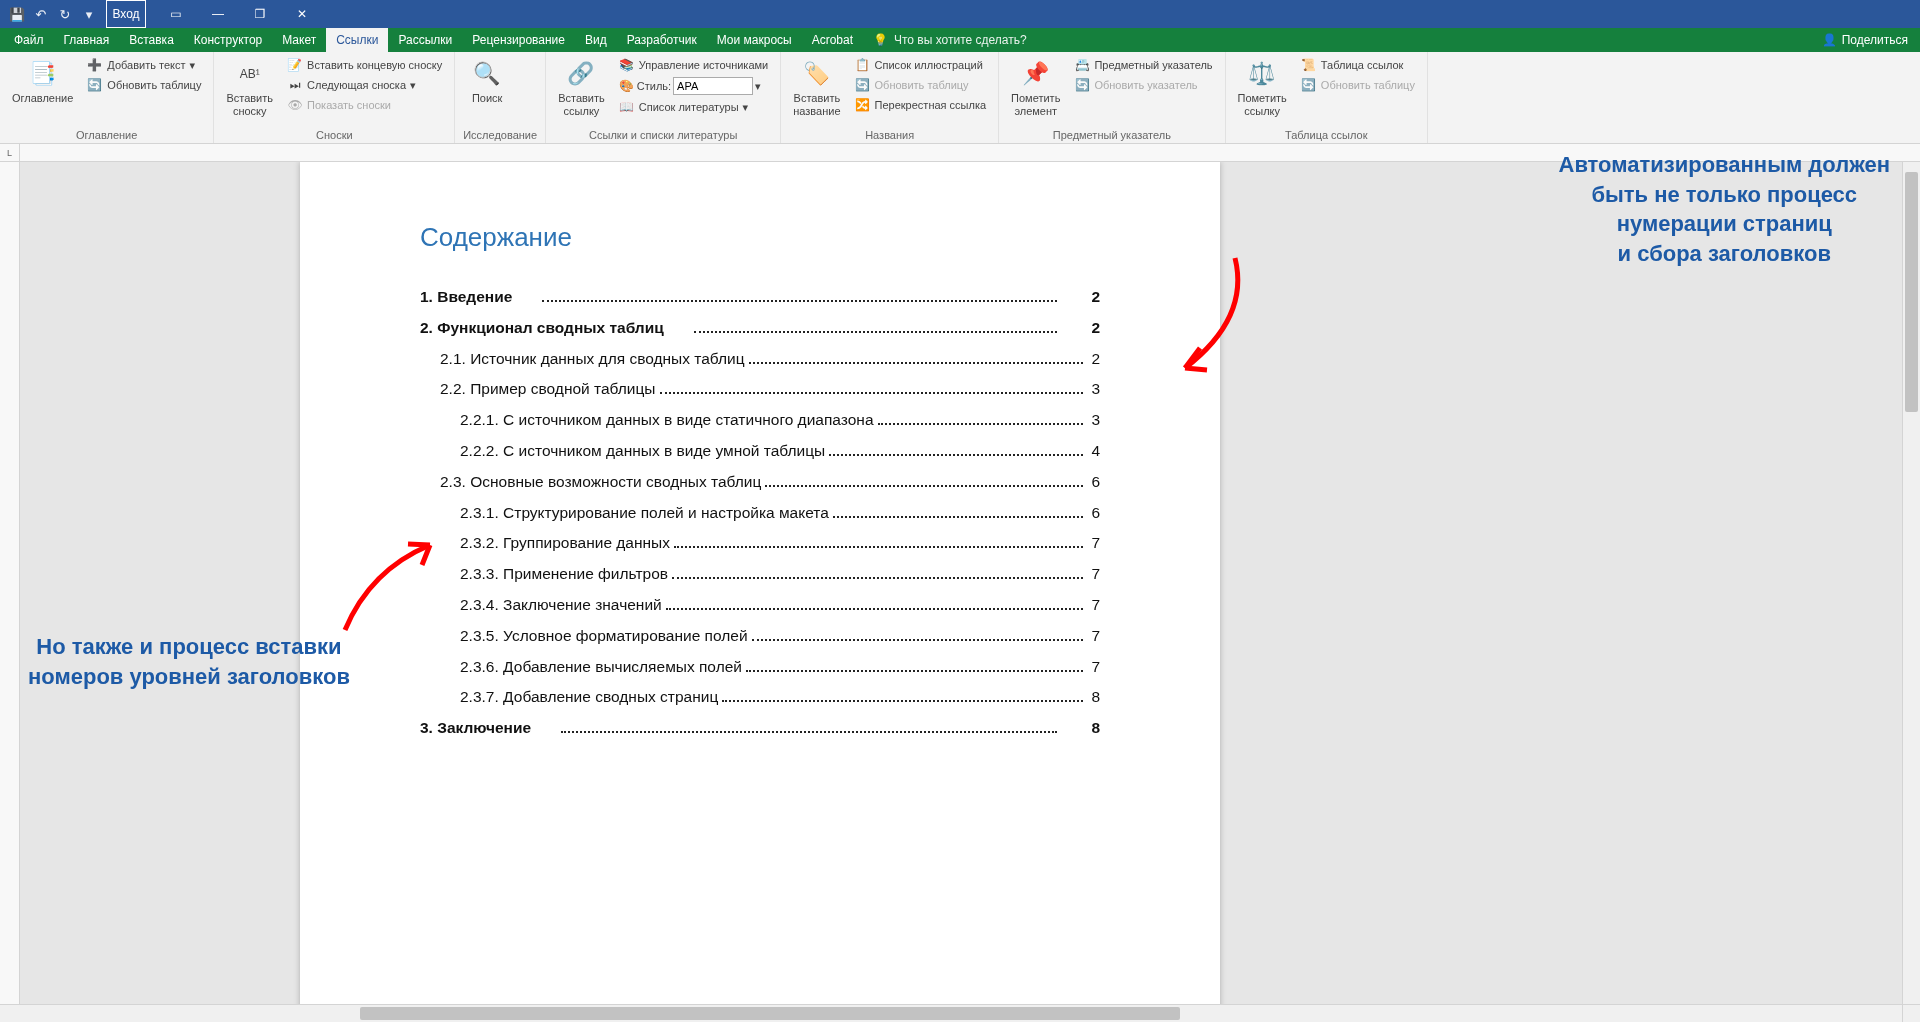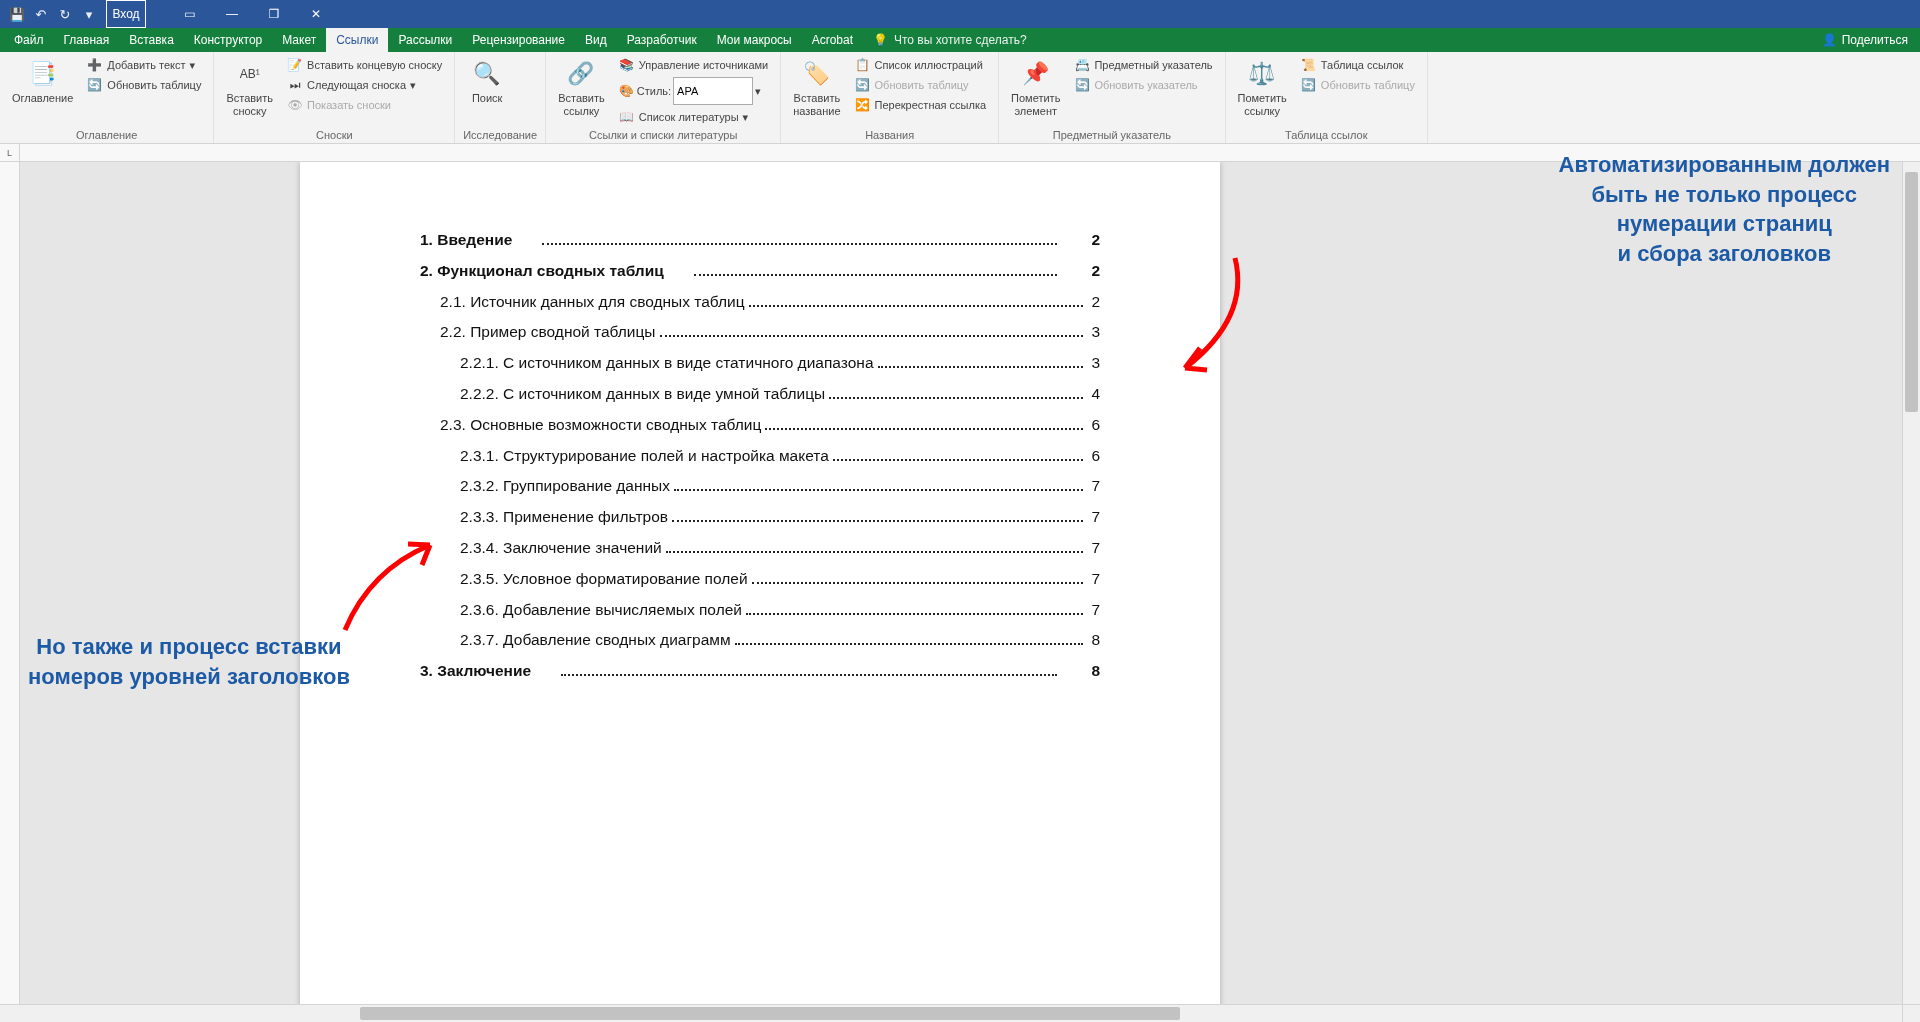--- a/index.html
+++ b/index.html
@@ -4,21 +4,21 @@
 <style>
 * { margin: 0; padding: 0; box-sizing: border-box; font-family: "Segoe UI", Tahoma, sans-serif; }
 body { background: #e6e6e6; width: 1920px; height: 1022px; overflow: hidden; position: relative; }
 
 
 .titlebar { height: 28px; background: #2b579a; display: flex; align-items: center; color: #fff; font-size: 12px; }
 .titlebar .qat { display: flex; align-items: center; gap: 6px; padding: 0 8px; }
 .titlebar .qat span { width: 18px; height: 18px; display: inline-flex; align-items: center; justify-content: center; font-size: 13px; opacity: .9; }
 .titlebar .apptitle { flex: 1; text-align: center; }
 .titlebar .winbtns { display: flex; align-items: center; gap: 2px; }
-.titlebar .signin { border: 1px solid #fff; padding: 6px 10px; font-size: 11px; margin-right: 22px; }
+.titlebar .signin { border: 1px solid #fff; padding: 6px 10px; font-size: 11px; margin-right: 8px; }
 .titlebar .winbtns span { width: 40px; height: 28px; display: inline-flex; align-items: center; justify-content: center; font-size: 12px; }
 
 
 .menutabs { height: 24px; background: #15803d; display: flex; align-items: stretch; color: #fff; font-size: 12px; padding-left: 4px; }
 .menutabs .tab { padding: 0 10px; display: flex; align-items: center; cursor: pointer; }
 .menutabs .tab.active { background: #f3f3f3; color: #2b579a; }
 .menutabs .spacer { flex: 1; }
 .menutabs .tell { display: flex; align-items: center; gap: 6px; opacity: .9; }
 .menutabs .share { display: flex; align-items: center; gap: 4px; padding: 0 12px; }
 
@@ -27,21 +27,21 @@
 .rgroup { border-right: 1px solid #e1e1e1; padding: 4px 8px 2px; display: flex; flex-direction: column; }
 .rgroup .body { flex: 1; display: flex; align-items: flex-start; gap: 6px; }
 .rgroup .label { text-align: center; font-size: 11px; color: #666; padding-top: 2px; }
 .bigbtn { display: flex; flex-direction: column; align-items: center; gap: 2px; padding: 2px 4px; min-width: 48px; cursor: pointer; }
 .bigbtn .icn { width: 32px; height: 32px; display: flex; align-items: center; justify-content: center; font-size: 22px; }
 .bigbtn .txt { text-align: center; line-height: 1.15; }
 .smallcol { display: flex; flex-direction: column; gap: 2px; }
 .smallbtn { display: flex; align-items: center; gap: 4px; padding: 1px 4px; cursor: pointer; white-space: nowrap; }
 .smallbtn .sicn { width: 16px; height: 16px; display: inline-flex; align-items: center; justify-content: center; font-size: 12px; }
 .stylecombo { display: flex; align-items: center; gap: 2px; }
-.stylecombo input { width: 80px; height: 28px; font-size: 11px; border: 1px solid #ababab; padding: 0 3px; }
+.stylecombo input { width: 80px; height: 18px; font-size: 11px; border: 1px solid #ababab; padding: 0 3px; }
 
 
 .rulerstrip { height: 18px; background: #f8f8f8; border-bottom: 1px solid #d4d4d4; position: relative; font-size: 9px; color: #666; overflow: hidden; }
 .rulerstrip .corner { position: absolute; left: 0; top: 0; width: 20px; height: 18px; border-right: 1px solid #d4d4d4; display:flex; align-items:center; justify-content:center; font-size:9px;}
 
 
 .docarea { position: absolute; left: 0; top: 162px; right: 18px; bottom: 18px; background: #e6e6e6; overflow: hidden; }
 .vruler { position: absolute; left: 0; top: 0; width: 20px; bottom: 0; background: #f8f8f8; border-right: 1px solid #d4d4d4; }
 .page { position: absolute; left: 300px; top: 0; width: 920px; height: 900px; background: #fff; box-shadow: 0 0 6px rgba(0,0,0,.25); padding: 60px 120px 40px 120px; }
 .page h1 { color: #2e74b5; font-size: 26px; font-weight: 400; margin-bottom: 32px; }
@@ -262,20 +262,21 @@
   </div>
 </div>
 
 <div class="rulerstrip">
   <div class="corner">L</div>
 </div>
 
 <div class="docarea">
   <div class="vruler"></div>
   <div class="page">
+    <h1>Содержание</h1>
     <div id="toc-container">
         <div class="toc-row bold">
           <span class="title">1. Введение </span>
           <span class="dots"></span>
           <span class="pg"> 2</span>
         </div>
         <div class="toc-row bold">
           <span class="title">2. Функционал сводных таблиц </span>
           <span class="dots"></span>
           <span class="pg"> 2</span>
@@ -329,21 +330,21 @@
           <span class="title">2.3.5. Условное форматирование полей </span>
           <span class="dots"></span>
           <span class="pg"> 7</span>
         </div>
         <div class="toc-row lvl2">
           <span class="title">2.3.6. Добавление вычисляемых полей </span>
           <span class="dots"></span>
           <span class="pg"> 7</span>
         </div>
         <div class="toc-row lvl2">
-          <span class="title">2.3.7. Добавление сводных диаграмм </span>
+          <span class="title">2.3.7. Добавление сводных страниц </span>
           <span class="dots"></span>
           <span class="pg"> 8</span>
         </div>
         <div class="toc-row bold">
           <span class="title">3. Заключение </span>
           <span class="dots"></span>
           <span class="pg"> 8</span>
         </div>
       </div>
   </div>

